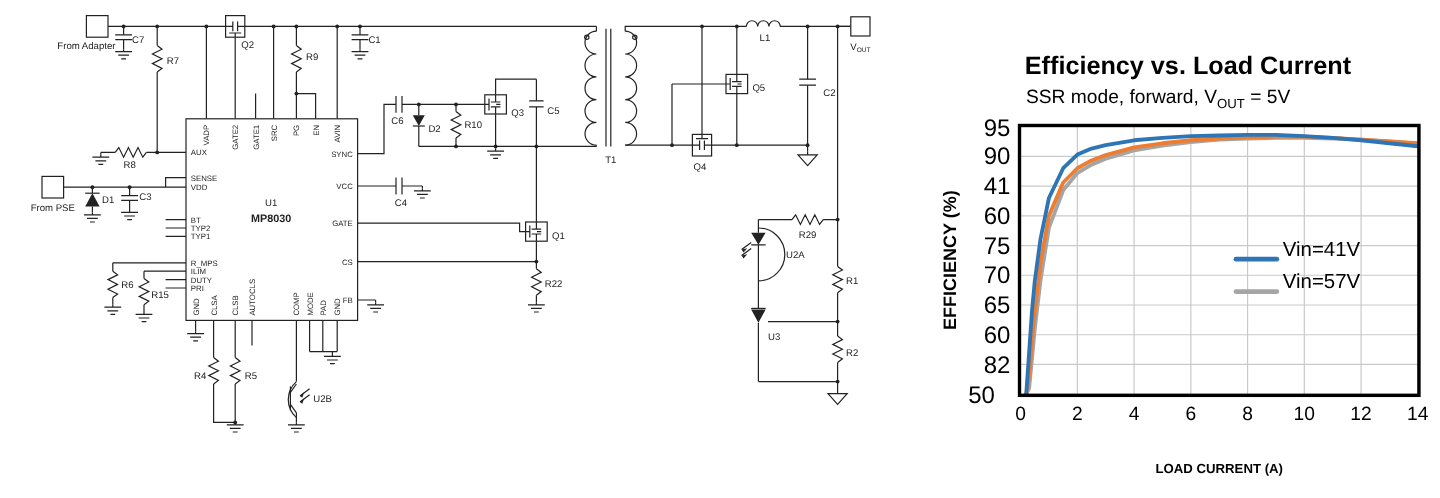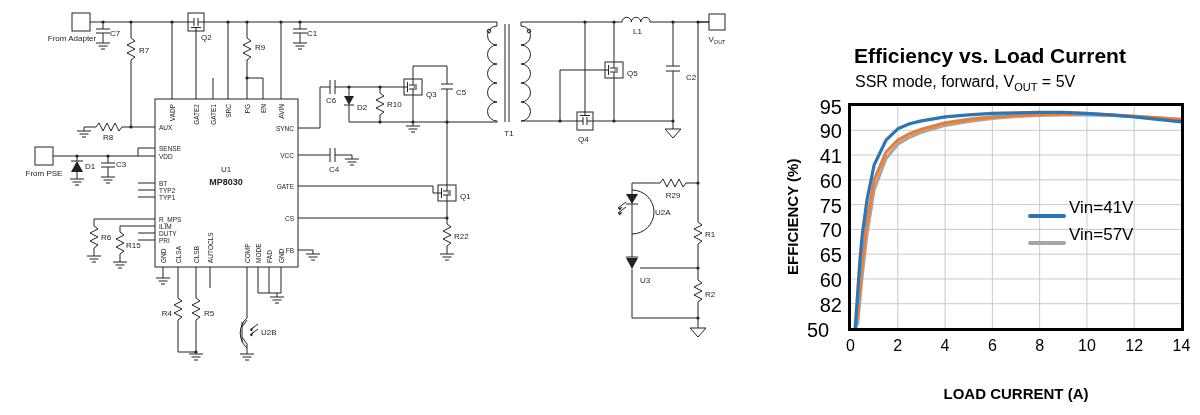--- a/index.html
+++ b/index.html
@@ -19,21 +19,21 @@
   .chart-title{position:absolute;left:74px;top:44px;font-size:21px;font-weight:bold;white-space:nowrap;}
   .chart-subtitle{position:absolute;left:75px;top:73px;font-size:16px;white-space:nowrap;}
   .chart-subtitle sub{font-size:11px;}
   .ylab{position:absolute;left:2px;top:103px;height:228px;width:20px;display:flex;align-items:center;justify-content:center;
         writing-mode:vertical-rl;transform:rotate(180deg);font-weight:bold;font-size:15px;white-space:nowrap;}
   #plot{position:absolute;left:68px;top:103px;background:#fff;}
   #yticks{position:absolute;left:14px;top:0;width:48px;}
   .ytick{position:absolute;right:0;width:100%;text-align:right;font-size:20px;}
   #xticks{position:absolute;left:68px;top:0;width:336px;}
   .xtick{position:absolute;width:30px;text-align:center;font-size:16px;}
-  .xlab{position:absolute;left:68px;top:385px;width:336px;text-align:center;font-weight:bold;font-size:15px;}
+  .xlab{position:absolute;left:68px;top:385px;width:336px;text-align:center;font-weight:bold;font-size:11px;}
   #legend{position:absolute;left:248px;top:196px;}
   .leg-item{display:flex;align-items:flex-end;height:22px;margin-bottom:5px;}
   .leg-swatch{display:inline-block;width:38px;height:4px;border-radius:2px;}
   .leg-label{font-size:17px;margin-left:3px;}
 </style>
 </head>
 <body>
 
 <div id="stage">
 

